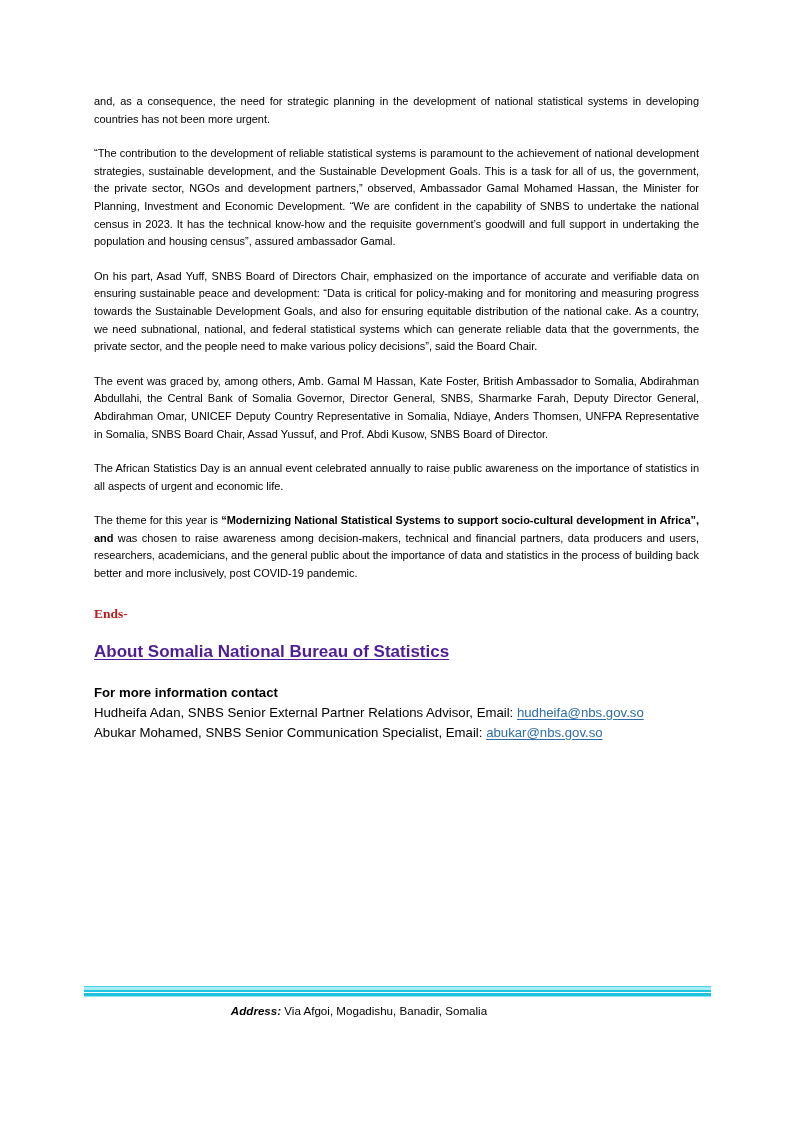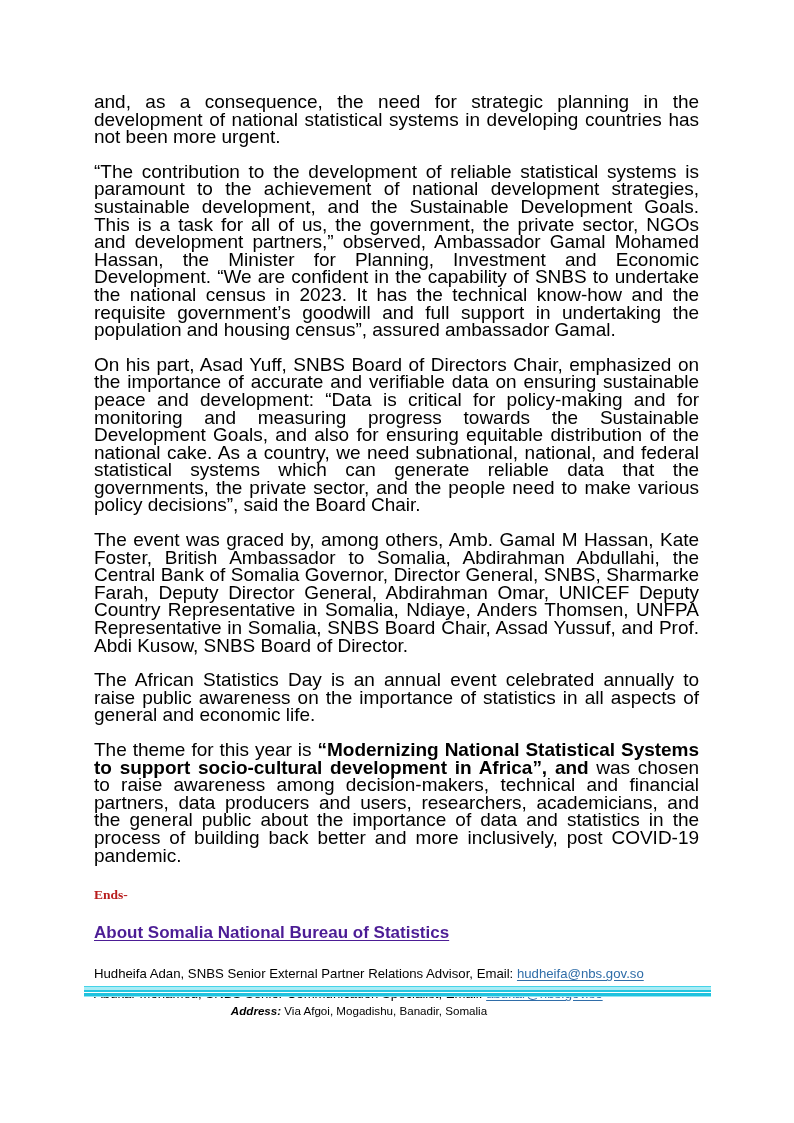--- a/index.html
+++ b/index.html
@@ -27,21 +27,21 @@
   .content {
     position: absolute;
     left: 94px;
     top: 93px;
     width: 605px;
   }
 
   p.body-par {
     margin: 0 0 17px 0;
     font-family: "Liberation Sans", sans-serif;
-    font-size: 19px;
+    font-size: 11px;
     line-height: 17.6px;
     text-align: justify;
     text-justify: inter-word;
     color: #000000;
     letter-spacing: -0.02px;
   }
   p.body-par:last-child { margin-bottom: 0; }
 
   p.body-par b { font-weight: bold; }
 
@@ -143,29 +143,30 @@
   <div class="content">
 
     <p class="body-par">and, as a consequence, the need for strategic planning in the development of national statistical systems in developing countries has not been more urgent.</p>
 
     <p class="body-par">“The contribution to the development of reliable statistical systems is paramount to the achievement of national development strategies, sustainable development, and the Sustainable Development Goals. This is a task for all of us, the government, the private sector, NGOs and development partners,” observed, Ambassador Gamal Mohamed Hassan, the Minister for Planning, Investment and Economic Development. “We are confident in the capability of SNBS to undertake the national census in 2023. It has the technical know-how and the requisite government’s goodwill and full support in undertaking the population and housing census”, assured ambassador Gamal.</p>
 
     <p class="body-par">On his part, Asad Yuff, SNBS Board of Directors Chair, emphasized on the importance of accurate and verifiable data on ensuring sustainable peace and development: “Data is critical for policy-making and for monitoring and measuring progress towards the Sustainable Development Goals, and also for ensuring equitable distribution of the national cake. As a country, we need subnational, national, and federal statistical systems which can generate reliable data that the governments, the private sector, and the people need to make various policy decisions”, said the Board Chair.</p>
 
     <p class="body-par">The event was graced by, among others, Amb. Gamal M Hassan, Kate Foster, British Ambassador to Somalia, Abdirahman Abdullahi, the Central Bank of Somalia Governor, Director General, SNBS, Sharmarke Farah, Deputy Director General, Abdirahman Omar, UNICEF Deputy Country Representative in Somalia, Ndiaye, Anders Thomsen, UNFPA Representative in Somalia, SNBS Board Chair, Assad Yussuf, and Prof. Abdi Kusow, SNBS Board of Director.</p>
 
-    <p class="body-par">The African Statistics Day is an annual event celebrated annually to raise public awareness on the importance of statistics in all aspects of general and economic life.</p>
+    <p class="body-par">The African Statistics Day is an annual event celebrated annually to raise public awareness on the importance of statistics in all aspects of urgent and economic life.</p>
 
     <p class="body-par"><span>The theme for this year is </span><b>“Modernizing National Statistical Systems to support socio-cultural development in Africa”, and</b><span> was chosen to raise awareness among decision-makers, technical and financial partners, data producers and users, researchers, academicians, and the general public about the importance of data and statistics in the process of building back better and more inclusively, post COVID-19 pandemic.</span></p>
 
     <p class="ends">Ends-</p>
 
     <a class="about-link" href="#">About Somalia National Bureau of Statistics</a>
 
     <div class="contact-block">
+      <div class="line"><span class="lead-cap">For more information contact</span></div>
 
       <div class="line"><span>Hudheifa Adan, SNBS Senior External Partner Relations Advisor, Email: </span><a class="mail" href="#">hudheifa@nbs.gov.so</a></div>
 
       <div class="line"><span>Abukar Mohamed, SNBS Senior Communication Specialist, Email: </span><a class="mail" href="#">abukar@nbs.gov.so</a></div>
     </div>
 
   </div>
 
   <div class="footer-rules">
     <div class="rule r1"></div>

